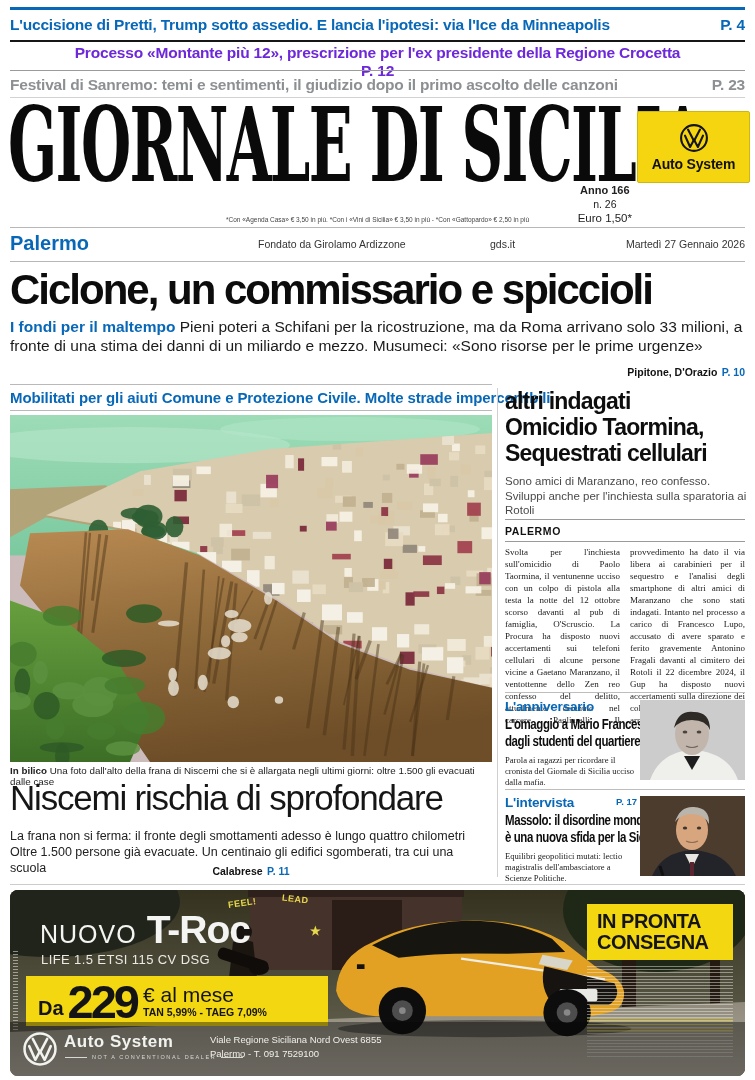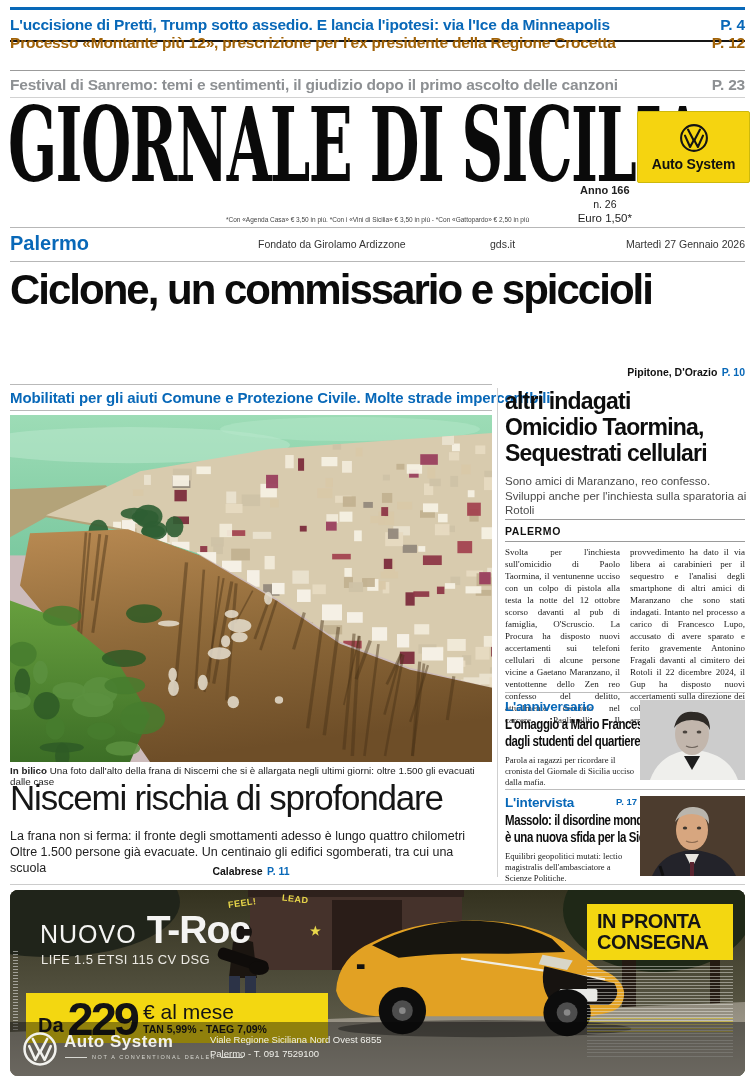--- a/index.html
+++ b/index.html
@@ -45,21 +45,21 @@
   .sechl{font-weight:bold;font-size:14px;line-height:16.5px;color:#0d0d0d;letter-spacing:-0.5px;
          transform:scaleX(.82);transform-origin:left top;white-space:nowrap;}
   .secdek{font-family:"Liberation Serif",serif;font-size:8.6px;line-height:1.3;color:#222;width:132px;}
   .secphoto{position:absolute;width:105px;overflow:hidden;}
   .adbox{position:absolute;left:10px;top:890px;width:735px;height:186px;border-radius:8px;overflow:hidden;background:#3a3a2c;}
   .ad-nuovo{position:absolute;left:30px;top:18px;display:flex;align-items:baseline;gap:10px;color:#f4f4f2;}
   .ad-nuovo .n{font-size:25px;letter-spacing:1px;}
   .ad-nuovo .m{font-size:39px;font-weight:bold;letter-spacing:-1px;}
   .ad-trim{position:absolute;left:31px;top:62px;font-size:13px;color:#eceae4;letter-spacing:.4px;}
   .pricebox{position:absolute;left:16px;top:86px;width:302px;height:50px;background:#f3d711;color:#141414;
-            display:flex;align-items:center;padding-left:12px;box-sizing:border-box;margin-top:17px;}
+            display:flex;align-items:center;padding-left:12px;box-sizing:border-box;}
   .pricebox .da{font-size:20px;font-weight:bold;align-self:flex-end;margin-bottom:6px;}
   .pricebox .num{font-size:47px;font-weight:bold;letter-spacing:-3px;line-height:1;margin:0 4px 0 4px;}
   .pricebox .unitcol{display:flex;flex-direction:column;line-height:1;margin-left:2px;}
   .pricebox .unit{font-size:21px;font-weight:normal;}
   .pricebox .rates{font-size:10.5px;font-weight:bold;margin-top:2px;}
   .readybox{position:absolute;right:12px;top:14px;width:146px;background:#f3d711;color:#141414;
             padding:7px 10px;box-sizing:border-box;font-weight:bold;font-size:20px;line-height:1.05;letter-spacing:-0.5px;}
   .microtext{position:absolute;right:12px;top:76px;width:146px;height:92px;opacity:.55;
              background:repeating-linear-gradient(180deg,rgba(235,235,228,.85) 0 1px,transparent 1px 3.2px);}
   .microyellow{position:absolute;right:12px;top:128px;width:146px;height:14px;opacity:.5;
@@ -86,21 +86,21 @@
       <polyline points="20,42 37,80 50,56 63,80 80,42" fill="none" stroke="currentColor" stroke-width="7" stroke-linejoin="round" stroke-linecap="round"></polyline>
     </symbol>
   </svg>
 
   <div class="abs" style="left:10px;right:10px;top:7px;height:3px;background:#0868b8;"></div>
   <div class="strip-row blue" style="top:12px;height:26px;">
     <span>L'uccisione di Pretti, Trump sotto assedio. E lancia l'ipotesi: via l'Ice da Minneapolis</span>
     <span class="blue">P. 4</span>
   </div>
   <div class="rule" style="top:40px;height:2px;background:#161616;"></div>
-  <div class="strip-row" style="top:30px;height:25px;color:#a16207;">
+  <div class="strip-row" style="top:44px;height:25px;color:#6d28d9;flex-direction:column;">
     <span>Processo «Montante più 12», prescrizione per l'ex presidente della Regione Crocetta</span>
     <span>P. 12</span>
   </div>
   <div class="rule" style="top:70px;background:#9b9b9b;"></div>
   <div class="strip-row" style="top:72px;height:25px;color:#8d9093;">
     <span>Festival di Sanremo: temi e sentimenti, il giudizio dopo il primo ascolto delle canzoni</span>
     <span>P. 23</span>
   </div>
   <div class="rule" style="top:97px;background:#d2d2d2;"></div>
 
@@ -121,20 +121,24 @@
   <div class="rule" style="top:227px;background:#b7b7b7;"></div>
   <div class="dateline">
     <span class="abs blue" style="left:0;top:2px;font-weight:bold;font-size:20px;">Palermo</span>
     <span class="abs" style="left:248px;top:8px;font-size:10.5px;color:#333;">Fondato da Girolamo Ardizzone</span>
     <span class="abs" style="left:480px;top:8px;font-size:10.5px;color:#333;">gds.it</span>
     <span class="abs" style="right:0;top:8px;font-size:10.5px;color:#333;">Martedì 27 Gennaio 2026</span>
   </div>
   <div class="rule" style="top:261px;background:#b7b7b7;"></div>
 
   <div class="lead-head">Ciclone, un commissario e spiccioli</div>
+  <div class="lead-dek">
+    <span class="blue" style="font-weight:bold;">I fondi per il maltempo</span>
+    <span>Pieni poteri a Schifani per la ricostruzione, ma da Roma arrivano solo 33 milioni, a fronte di una stima dei danni di un miliardo e mezzo. Musumeci: «Sono risorse per le prime urgenze»</span>
+  </div>
   <div class="abs" style="right:10px;top:362px;">
     <span class="byline">Pipitone, D'Orazio</span>
     <span class="pageref" style="font-size:10.5px;">P. 10</span>
   </div>
 
   <div class="rule" style="top:384px;width:482px;right:auto;background:#b9b9b9;"></div>
   <div class="kicker">Mobilitati per gli aiuti Comune e Protezione Civile. Molte strade impercorribili</div>
   <div class="rule" style="top:410px;width:482px;right:auto;background:#b9b9b9;"></div>
 
   <div class="photo-wrap">

